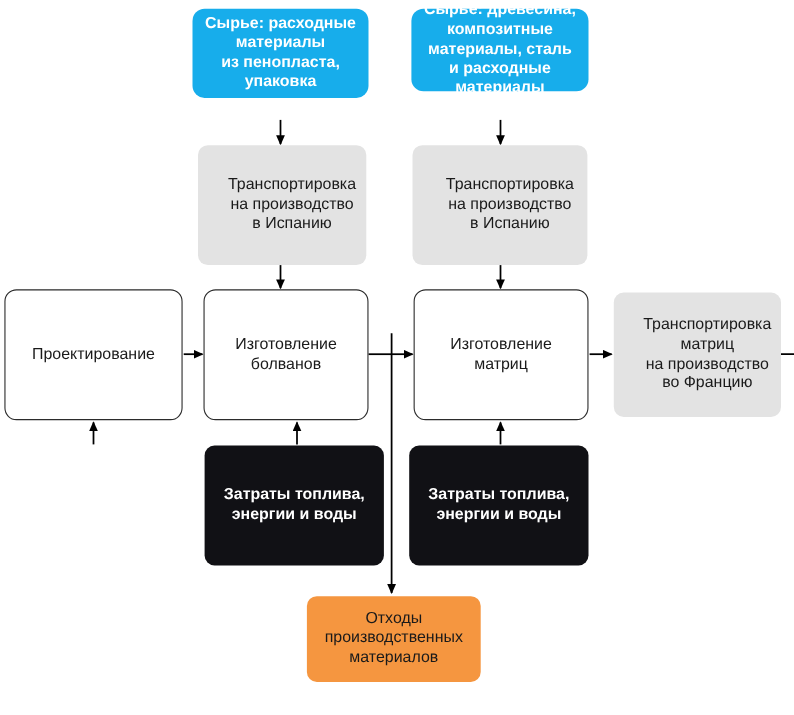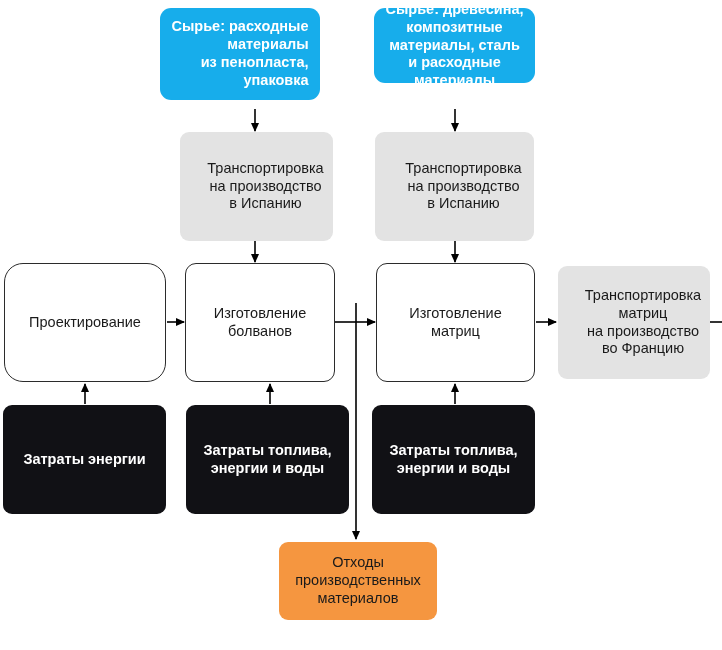--- a/index.html
+++ b/index.html
@@ -111,53 +111,52 @@
 
     <line x1="710" y1="322" x2="722" y2="322" stroke="#000000" stroke-width="1.6"></line>
 
     <line x1="85" y1="404" x2="85" y2="384" stroke="#000000" stroke-width="1.6" marker-end="url(#arrowhead)"></line>
 
     <line x1="270" y1="404" x2="270" y2="384" stroke="#000000" stroke-width="1.6" marker-end="url(#arrowhead)"></line>
 
     <line x1="455" y1="404" x2="455" y2="384" stroke="#000000" stroke-width="1.6" marker-end="url(#arrowhead)"></line>
   </svg>
 
-  <div class="node blue" style="left:160px; top:8px; width:160px; height:92px;text-align:right;">Сырье: расходные
+  <div class="node blue" style="left:175px; top:8px; width:160px; height:81px;">Сырье: расходные
 материалы
 из пенопласта,
 упаковка</div>
 
   <div class="node blue" style="left:374px; top:8px; width:161px; height:75px;">Сырье: древесина,
 композитные
 материалы, сталь
 и расходные
 материалы</div>
 
   <div class="node grey" style="left:180px; top:132px; width:153px; height:109px;">Транспортировка
 на производство
 в Испанию</div>
 
   <div class="node grey" style="left:375px; top:132px; width:159px; height:109px;">Транспортировка
 на производство
 в Испанию</div>
 
-  <div class="node white" style="left:4px; top:263px; width:162px; height:119px;border-radius:19px;">Проектирование</div>
+  <div class="node white" style="left:4px; top:263px; width:162px; height:119px;">Проектирование</div>
 
   <div class="node white" style="left:185px; top:263px; width:150px; height:119px;">Изготовление
 болванов</div>
 
   <div class="node white" style="left:376px; top:263px; width:159px; height:119px;">Изготовление
 матриц</div>
 
   <div class="node grey" style="left:558px; top:266px; width:152px; height:113px;">Транспортировка
 матриц
 на производство
 во Францию</div>
 
-  <div class="node black" style="left:3px; top:405px; width:163px; height:109px;">Затраты энергии</div>
 
   <div class="node black" style="left:186px; top:405px; width:163px; height:109px;">Затраты топлива,
 энергии и воды</div>
 
   <div class="node black" style="left:372px; top:405px; width:163px; height:109px;">Затраты топлива,
 энергии и воды</div>
 
   <div class="node orange" style="left:279px; top:542px; width:158px; height:78px;">Отходы
 производственных
 материалов</div>

